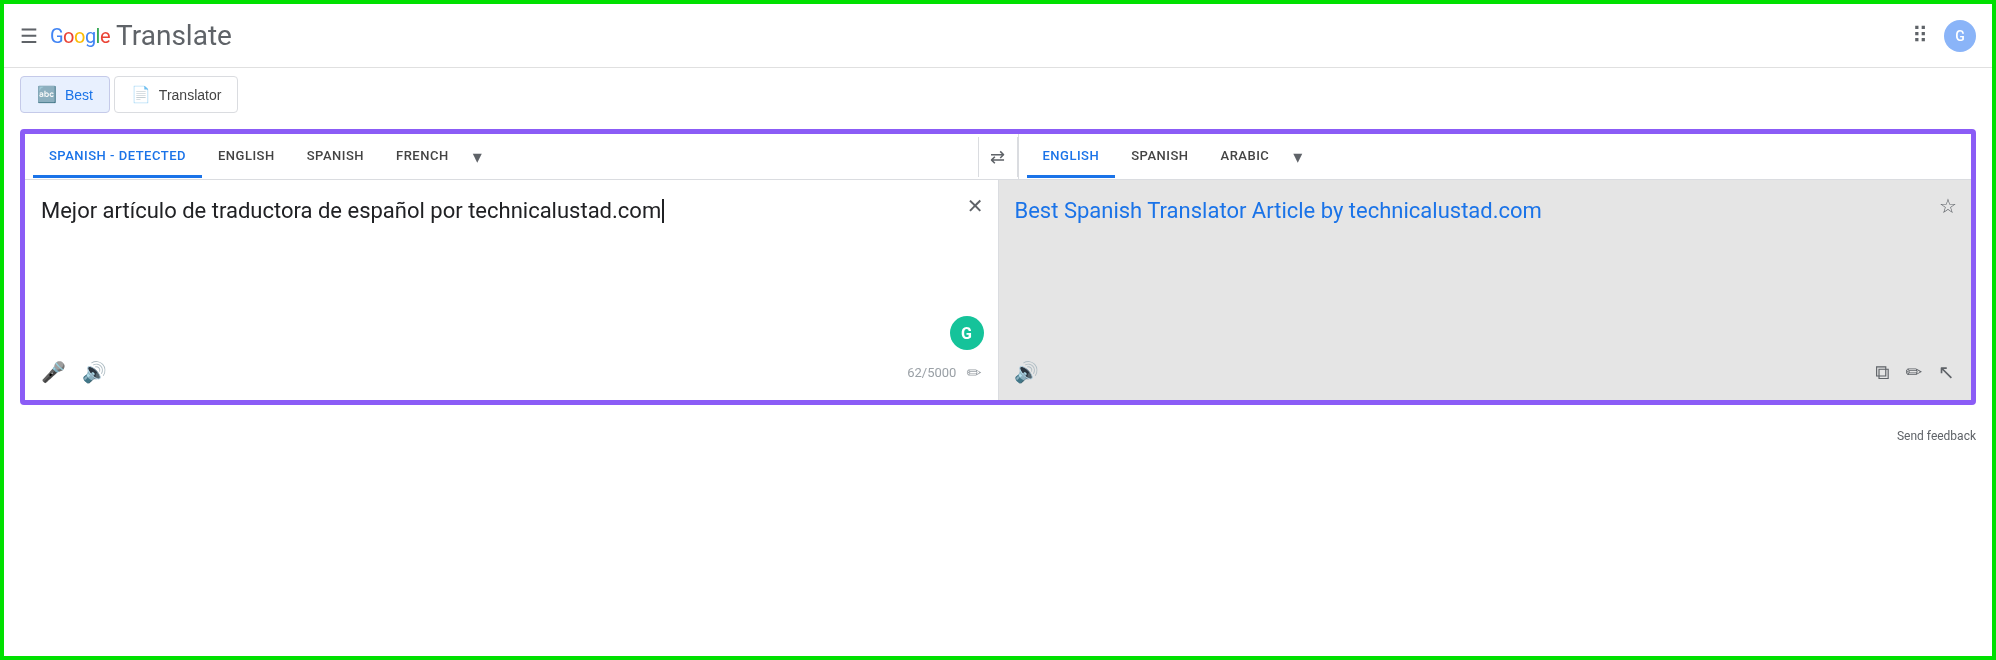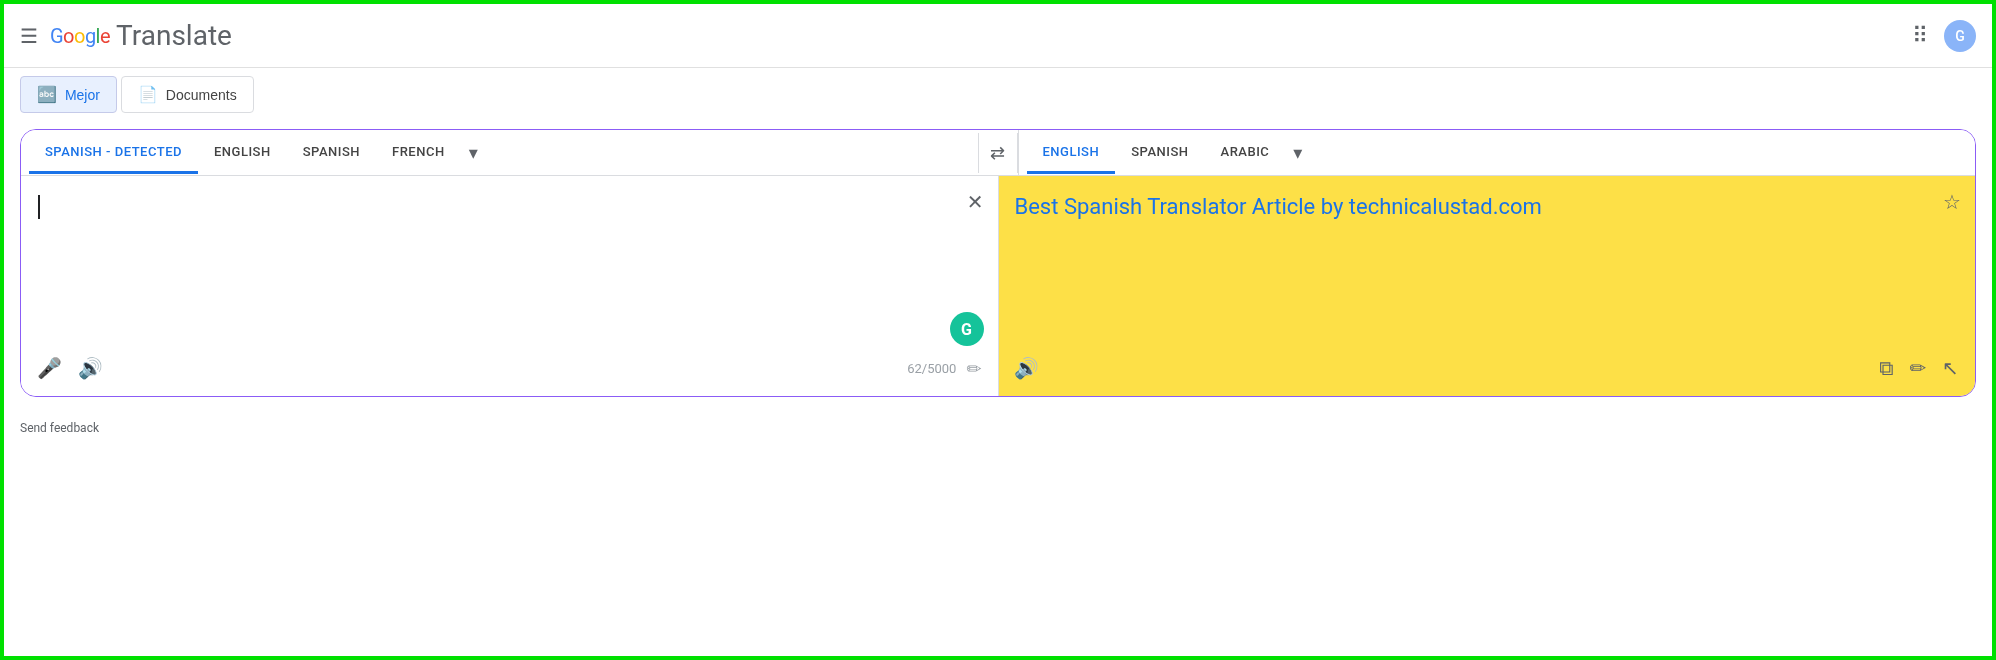--- a/index.html
+++ b/index.html
@@ -99,22 +99,22 @@
       border-color: #c5cae9;
       color: #1a73e8;
     }
     .tab-icon {
       font-size: 16px;
     }
 
     
     .translate-container {
       margin: 16px;
-      border: 1px solid #8b5cf6;
-      border-radius: 16px;
+      border: 5px solid #8b5cf6;
+      border-radius: 4px;
       overflow: hidden;
     }
 
     
     .lang-bar {
       display: flex;
       align-items: center;
       border-bottom: 1px solid #dadce0;
       background: #fff;
     }
@@ -178,21 +178,21 @@
       flex: 1;
       background: #fff;
       padding: 16px;
       display: flex;
       flex-direction: column;
       position: relative;
       border-right: 1px solid #dadce0;
     }
     .panel-right {
       flex: 1;
-      background: #fde047;
+      background: #e5e5e5;
       padding: 16px;
       display: flex;
       flex-direction: column;
       position: relative;
       gap: 11px;
     }
     .input-text {
       font-size: 22px;
       color: #202124;
       flex: 1;
@@ -276,20 +276,21 @@
       position: absolute;
       top: 14px;
       right: 14px;
       font-size: 20px;
       color: #5f6368;
       cursor: pointer;
     }
 
     
     .feedback-bar {
+      text-align: right;
       padding: 4px 16px 8px;
     }
     .feedback-link {
       font-size: 12px;
       color: #5f6368;
       cursor: pointer;
       text-decoration: none;
     }
 
     
@@ -321,25 +322,25 @@
   </div>
   <div class="header-right">
     <span class="grid-icon">⠿</span>
     <div class="avatar">G</div>
   </div>
 </div>
 
 <div class="tab-bar">
   <button class="tab-btn active">
     <span class="tab-icon">🔤</span>
-    <span>Mejor</span>
+    <span>Best</span>
   </button>
   <button class="tab-btn">
     <span class="tab-icon">📄</span>
-    <span>Documents</span>
+    <span>Translator</span>
   </button>
 </div>
 
 <div class="translate-container">
 
   <div class="lang-bar">
     <div class="lang-bar-left">
       <span class="lang-tab active">SPANISH - DETECTED</span>
       <span class="lang-tab">ENGLISH</span>
       <span class="lang-tab">SPANISH</span>
@@ -352,21 +353,21 @@
       <span class="lang-tab">SPANISH</span>
       <span class="lang-tab">ARABIC</span>
       <span class="lang-tab-more">▾</span>
     </div>
   </div>
 
   <div class="panels">
 
     <div class="panel-left">
       <div class="input-text">
-        <span class="cursor"></span>
+        <span>Mejor artículo de traductora de español por technicalustad.com</span><span class="cursor"></span>
       </div>
       <button class="clear-btn">✕</button>
       <div class="grammarly-btn">G</div>
       <div class="panel-footer-left">
         <div class="footer-icons-left">
           <span class="footer-icon">🎤</span>
           <span class="footer-icon">🔊</span>
         </div>
         <div style="display:flex;align-items:center;gap:10px;">
           <span class="char-count">62/5000</span>

